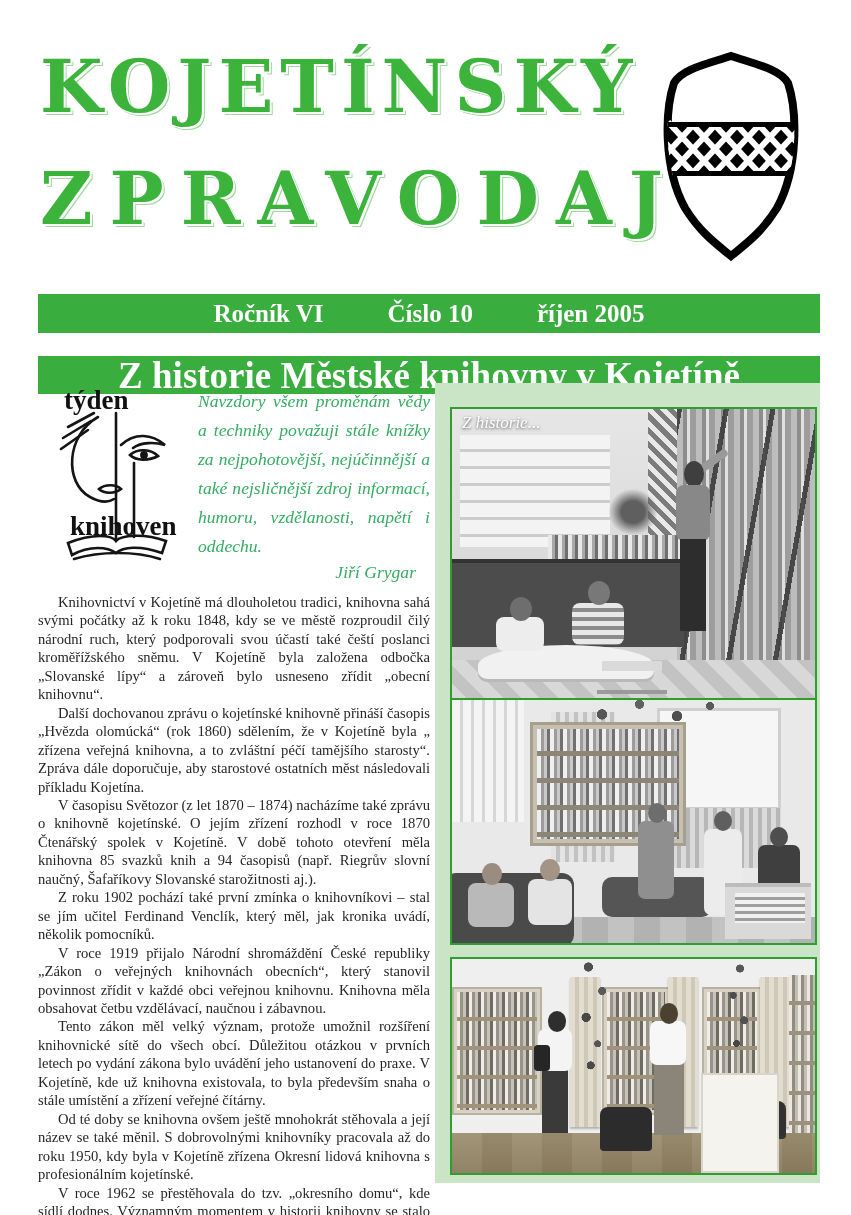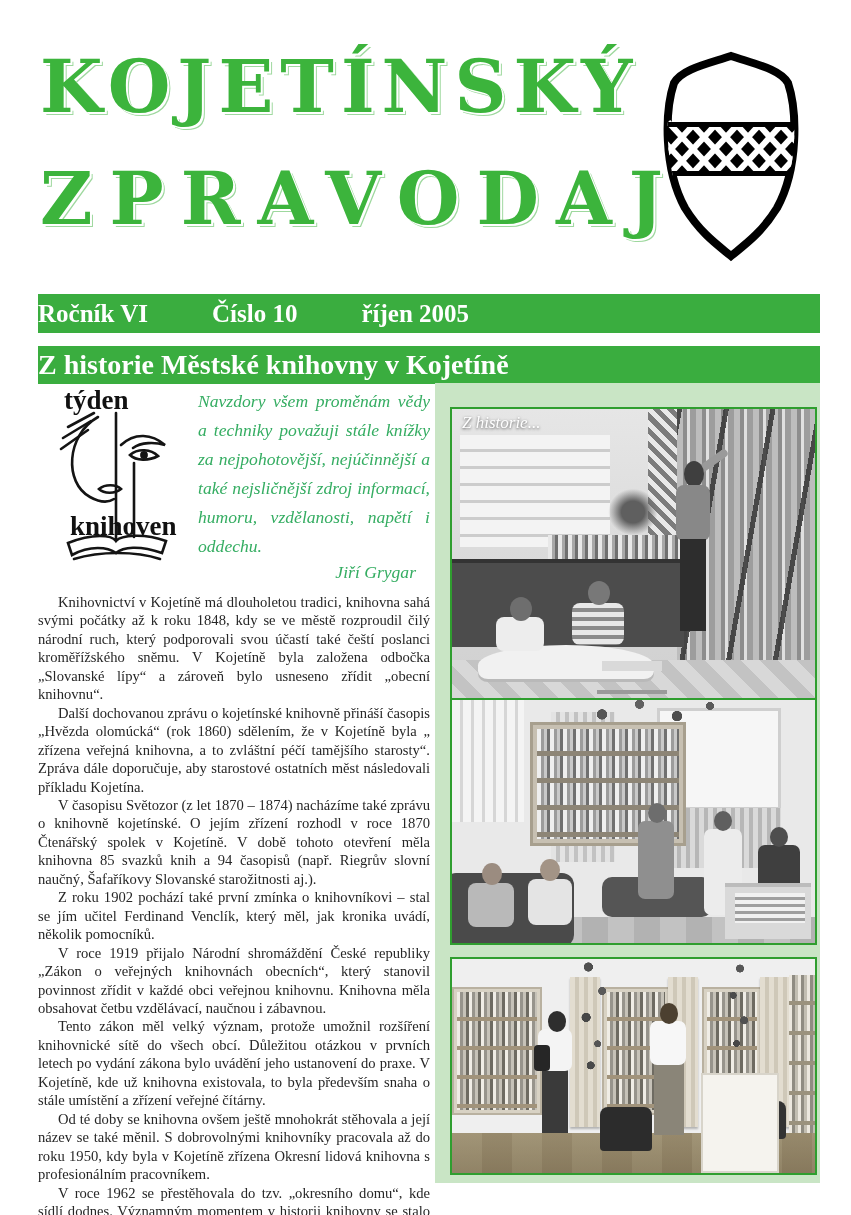--- a/index.html
+++ b/index.html
@@ -9,23 +9,23 @@
   
   .mast-line{position:absolute;left:40px;font-weight:bold;color:#3cb43c;
              font-family:"DejaVu Serif", serif;
              text-shadow:2px 2px 0 #ffffff, 3px 3px 0 #9ed89e;}
   #title1{top:44px;font-size:72px;letter-spacing:7px;}
   #title2{top:156px;font-size:72px;letter-spacing:17px;}
   #coat{position:absolute;left:650px;top:48px;width:162px;height:215px;}
 
   
   .banner{position:absolute;left:38px;width:782px;background:#3aad3f;color:#ffffff;
-          display:flex;align-items:center;font-weight:bold;}
+          display:flex;align-items:center;justify-content:center;font-weight:bold;}
   #issue-bar{top:294px;height:39px;font-size:25px;gap:64px;}
-  #article-bar{top:346px;height:38px;font-size:28px;}
+  #article-bar{top:356px;height:38px;font-size:37px;}
 
   
   #left-col{position:absolute;left:38px;top:387px;width:392px;}
   #logo{float:left;width:152px;height:182px;position:relative;margin:2px 8px 2px 0;}
   .logo-word{position:absolute;font-weight:bold;font-size:27px;color:#111;
              font-family:"Liberation Serif", serif;}
   #logo-word-top{top:-4px;left:26px;}
   #logo-word-bottom{top:122px;left:32px;}
   #quote{color:#35ad62;font-style:italic;font-size:17.6px;line-height:29px;
          text-align:justify;}
@@ -236,21 +236,21 @@
 
     <div id="quote">Navzdory všem proměnám vědy a techniky považuji stále knížky za nejpohotovější, nejúčinnější a také nejsličnější zdroj informací, humoru, vzdělanosti, napětí i oddechu.</div>
     <div id="quote-author">Jiří Grygar</div>
 
     <p class="para">Knihovnictví v Kojetíně má dlouholetou tradici, knihovna sahá svými počátky až k roku 1848, kdy se ve městě rozproudil čilý národní ruch, který podporovali svou účastí také čeští poslanci kroměřížského sněmu. V Kojetíně byla založena odbočka „Slovanské lípy“ a zároveň bylo usneseno zřídit „obecní knihovnu“.</p>
     <p class="para">Další dochovanou zprávu o kojetínské knihovně přináší časopis „Hvězda olomúcká“ (rok 1860) sdělením, že v Kojetíně byla „ zřízena veřejná knihovna, a to zvláštní péčí tamějšího starosty“. Zpráva dále doporučuje, aby starostové ostatních měst následovali příkladu Kojetína.</p>
     <p class="para">V časopisu Světozor (z let 1870 – 1874) nacházíme také zprávu o knihovně kojetínské. O jejím zřízení rozhodl v roce 1870 Čtenářský spolek v Kojetíně. V době tohoto otevření měla knihovna 85 svazků knih a 94 časopisů (např. Riegrův slovní naučný, Šafaříkovy Slovanské starožitnosti aj.).</p>
     <p class="para">Z roku 1902 pochází také první zmínka o knihovníkovi – stal se jím učitel Ferdinand Venclík, který měl, jak kronika uvádí, několik pomocníků.</p>
     <p class="para">V roce 1919 přijalo Národní shromáždění České republiky „Zákon o veřejných knihovnách obecních“, který stanovil povinnost zřídit v každé obci veřejnou knihovnu. Knihovna měla obsahovat četbu vzdělávací, naučnou i zábavnou.</p>
     <p class="para">Tento zákon měl velký význam, protože umožnil rozšíření knihovnické sítě do všech obcí. Důležitou otázkou v prvních letech po vydání zákona bylo uvádění jeho ustanovení do praxe. V Kojetíně, kde už knihovna existovala, to byla především snaha o stále umístění a zřízení veřejné čítárny.</p>
-    <p class="para">Od té doby se knihovna ovšem ještě mnohokrát stěhovala a její název se také měnil. S dobrovolnými knihovníky pracovala až do roku 1950, kdy byla v Kojetíně zřízena Okresní lidová knihovna s profesionálním pracovníkem.</p>
+    <p class="para">Od té doby se knihovna ovšem ještě mnohokrát stěhovala a její název se také měnil. S dobrovolnými knihovníky pracovala až do roku 1950, kdy byla v Kojetíně zřízena Okresní lidová knihovna s profesionálním kojetínské.</p>
     <p class="para">V roce 1962 se přestěhovala do tzv. „okresního domu“, kde sídlí dodnes. Významným momentem v historii knihovny se stalo také usnesení SmKNV z roku 1964, kdy byla knihovna pověřena střediskovou funkcí pro obvod 13 obcí. V průběhu šedesátých let byla Městská knihovna v Kojetíně postupně začleňována (jako ostatní knihovny okresu) do Okresní knihovny v Přerově, kde se také od roku 1980 prováděl centrální nákup knih.</p>
 
   </div>
 
   <div id="photo-panel">
 
     <div id="photo1" class="photo">
       <div class="ab p1-wall"></div>
       <div class="ab p1-blind"></div>
       <div class="ab p1-curtain"></div>

